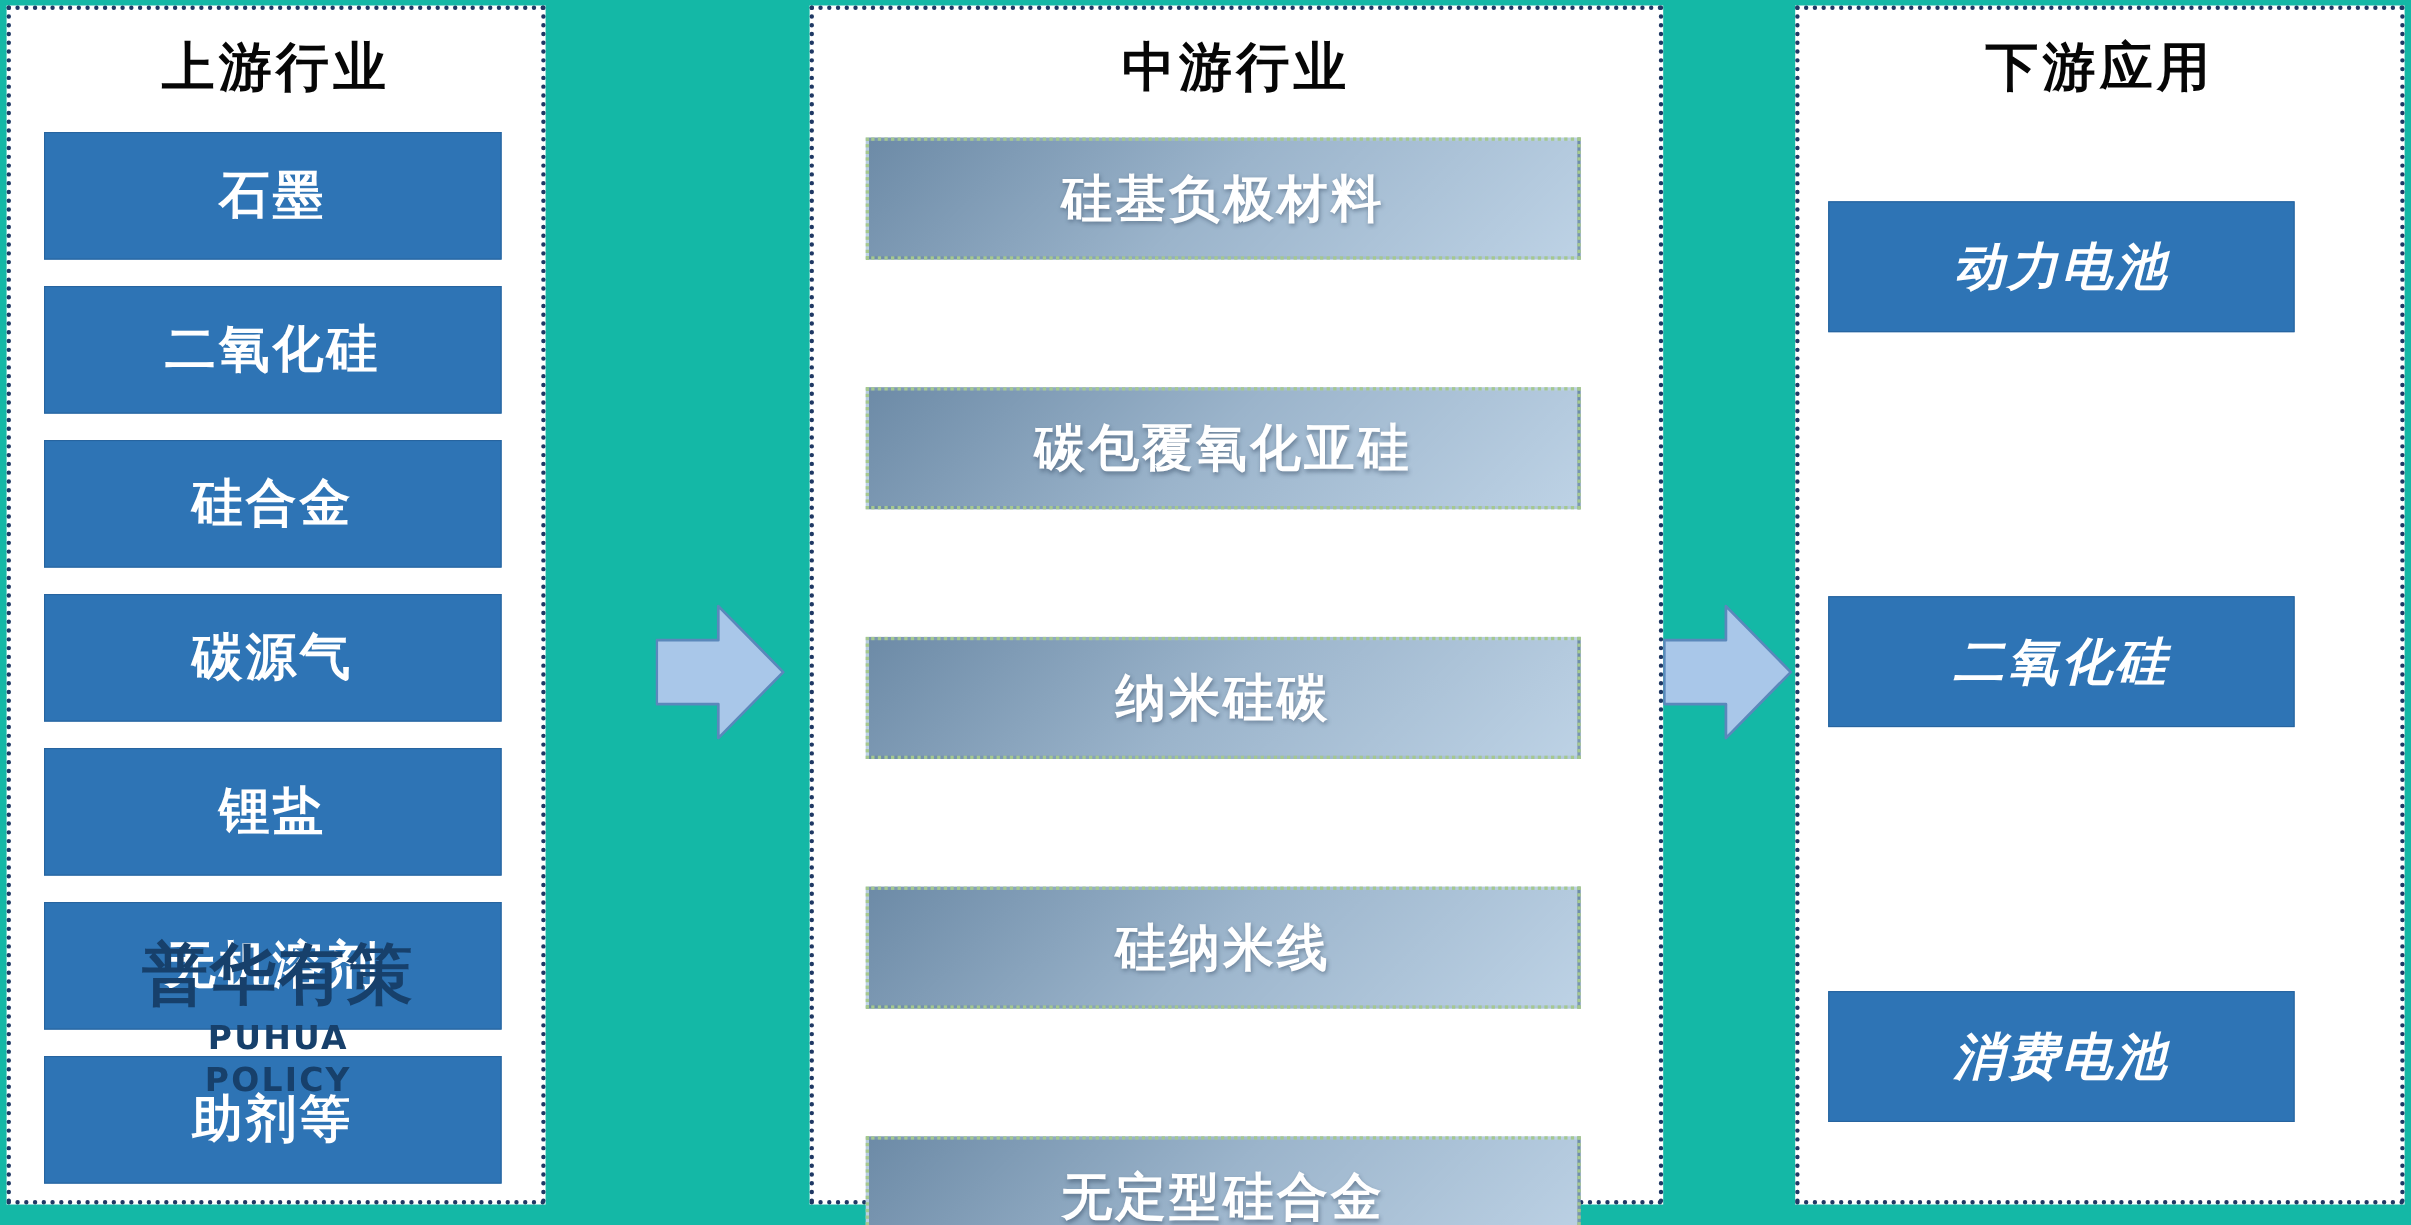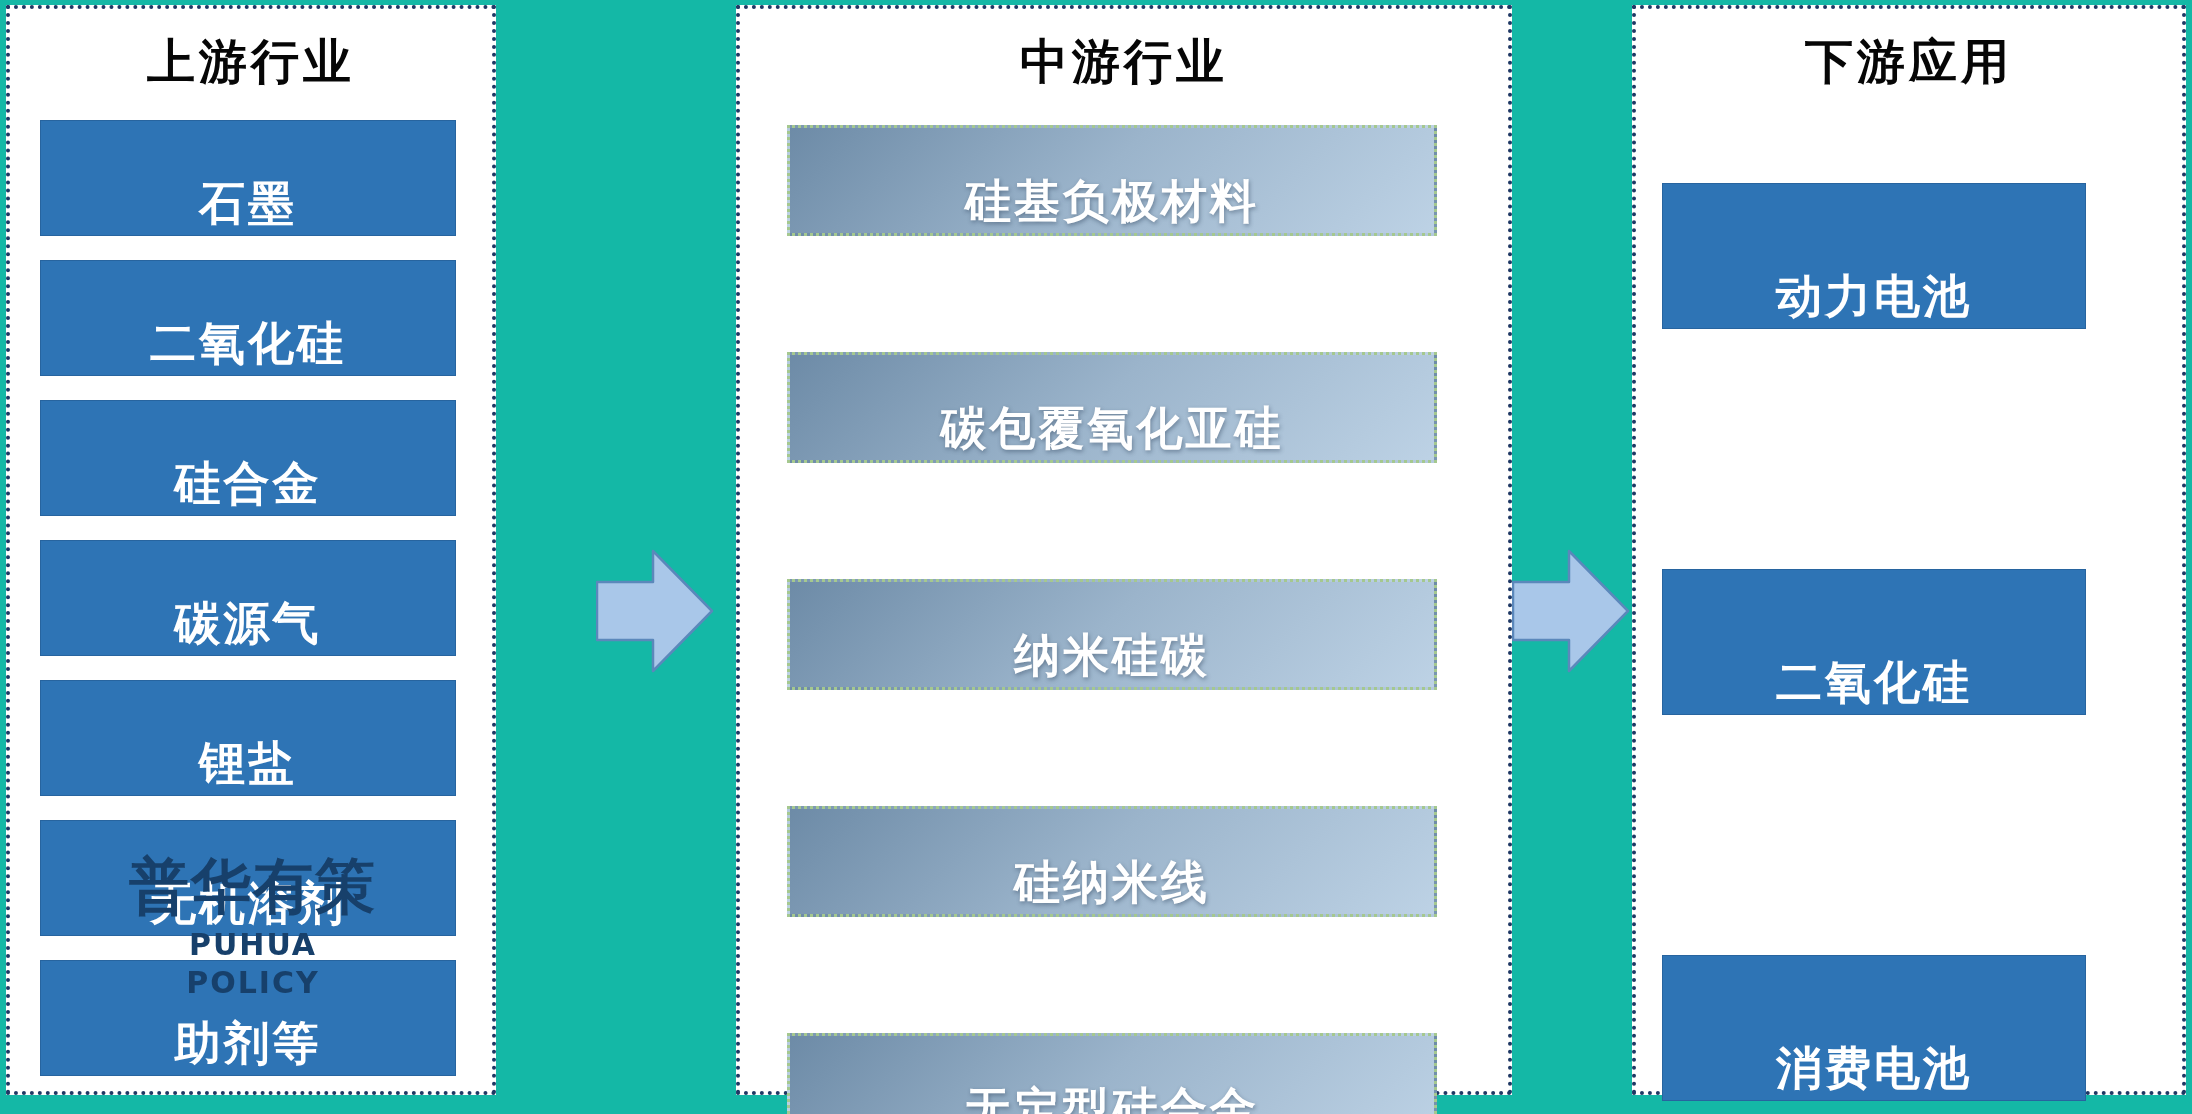--- a/index.html
+++ b/index.html
@@ -28,32 +28,32 @@
     font-weight:bold;color:#060606;
     letter-spacing:4px;
   }
 
   .items{position:absolute;display:flex;flex-direction:column;}
   .items-upstream{left:30px;top:111px;width:416px;gap:24px;}
   .items-midstream{left:47px;top:116px;width:650px;gap:116px;}
   .items-downstream{left:26px;top:174px;width:424px;gap:240px;}
 
   .box{
-    display:flex;align-items:flex-end;justify-content:center;
+    display:flex;align-items:center;justify-content:center;
     box-sizing:border-box;
     color:#ffffff;font-weight:bold;
     font-size:46px;letter-spacing:3px;
     text-align:center;
   }
   .box.solid{
     height:116px;
     background:#2e74b5;
     border:1px solid #27649f;
   }
-  .items-downstream .box.solid{height:146px;}
+  .items-downstream .box.solid{height:119px;font-style:italic;}
   .box.gradient{
     height:111px;
     background:linear-gradient(135deg,#6d8ba7 0%,#9bb4cb 48%,#bdd2e5 100%);
     border:3px dotted #a5c88f;
     text-shadow:1px 2px 4px rgba(40,60,85,.45);
   }
 
   .arrow{position:absolute;width:118px;height:124px;}
   .arrow-1{left:596px;top:549px;}
   .arrow-2{left:1512px;top:549px;}

